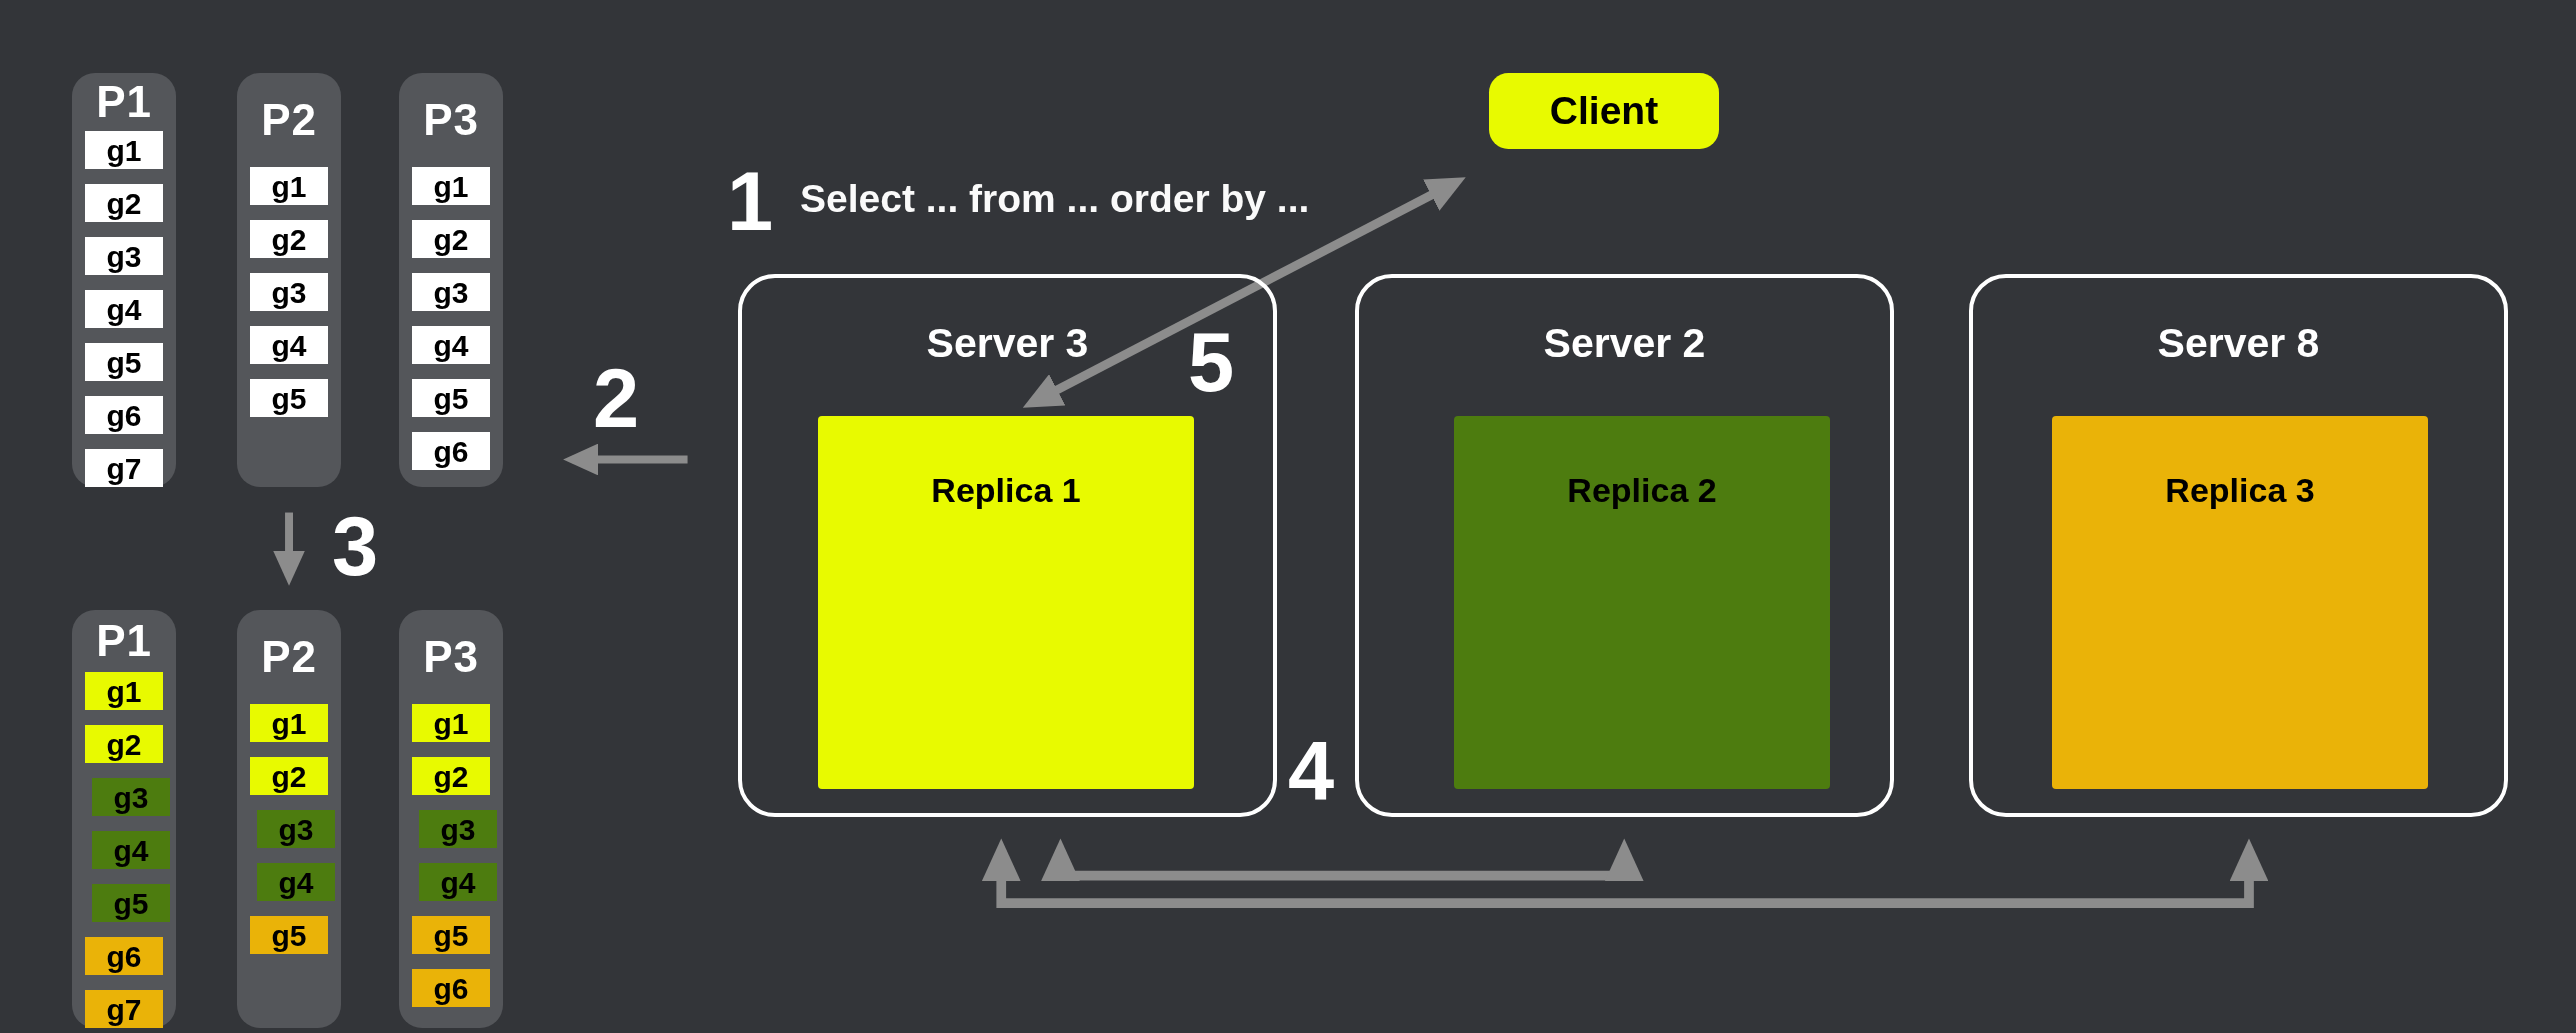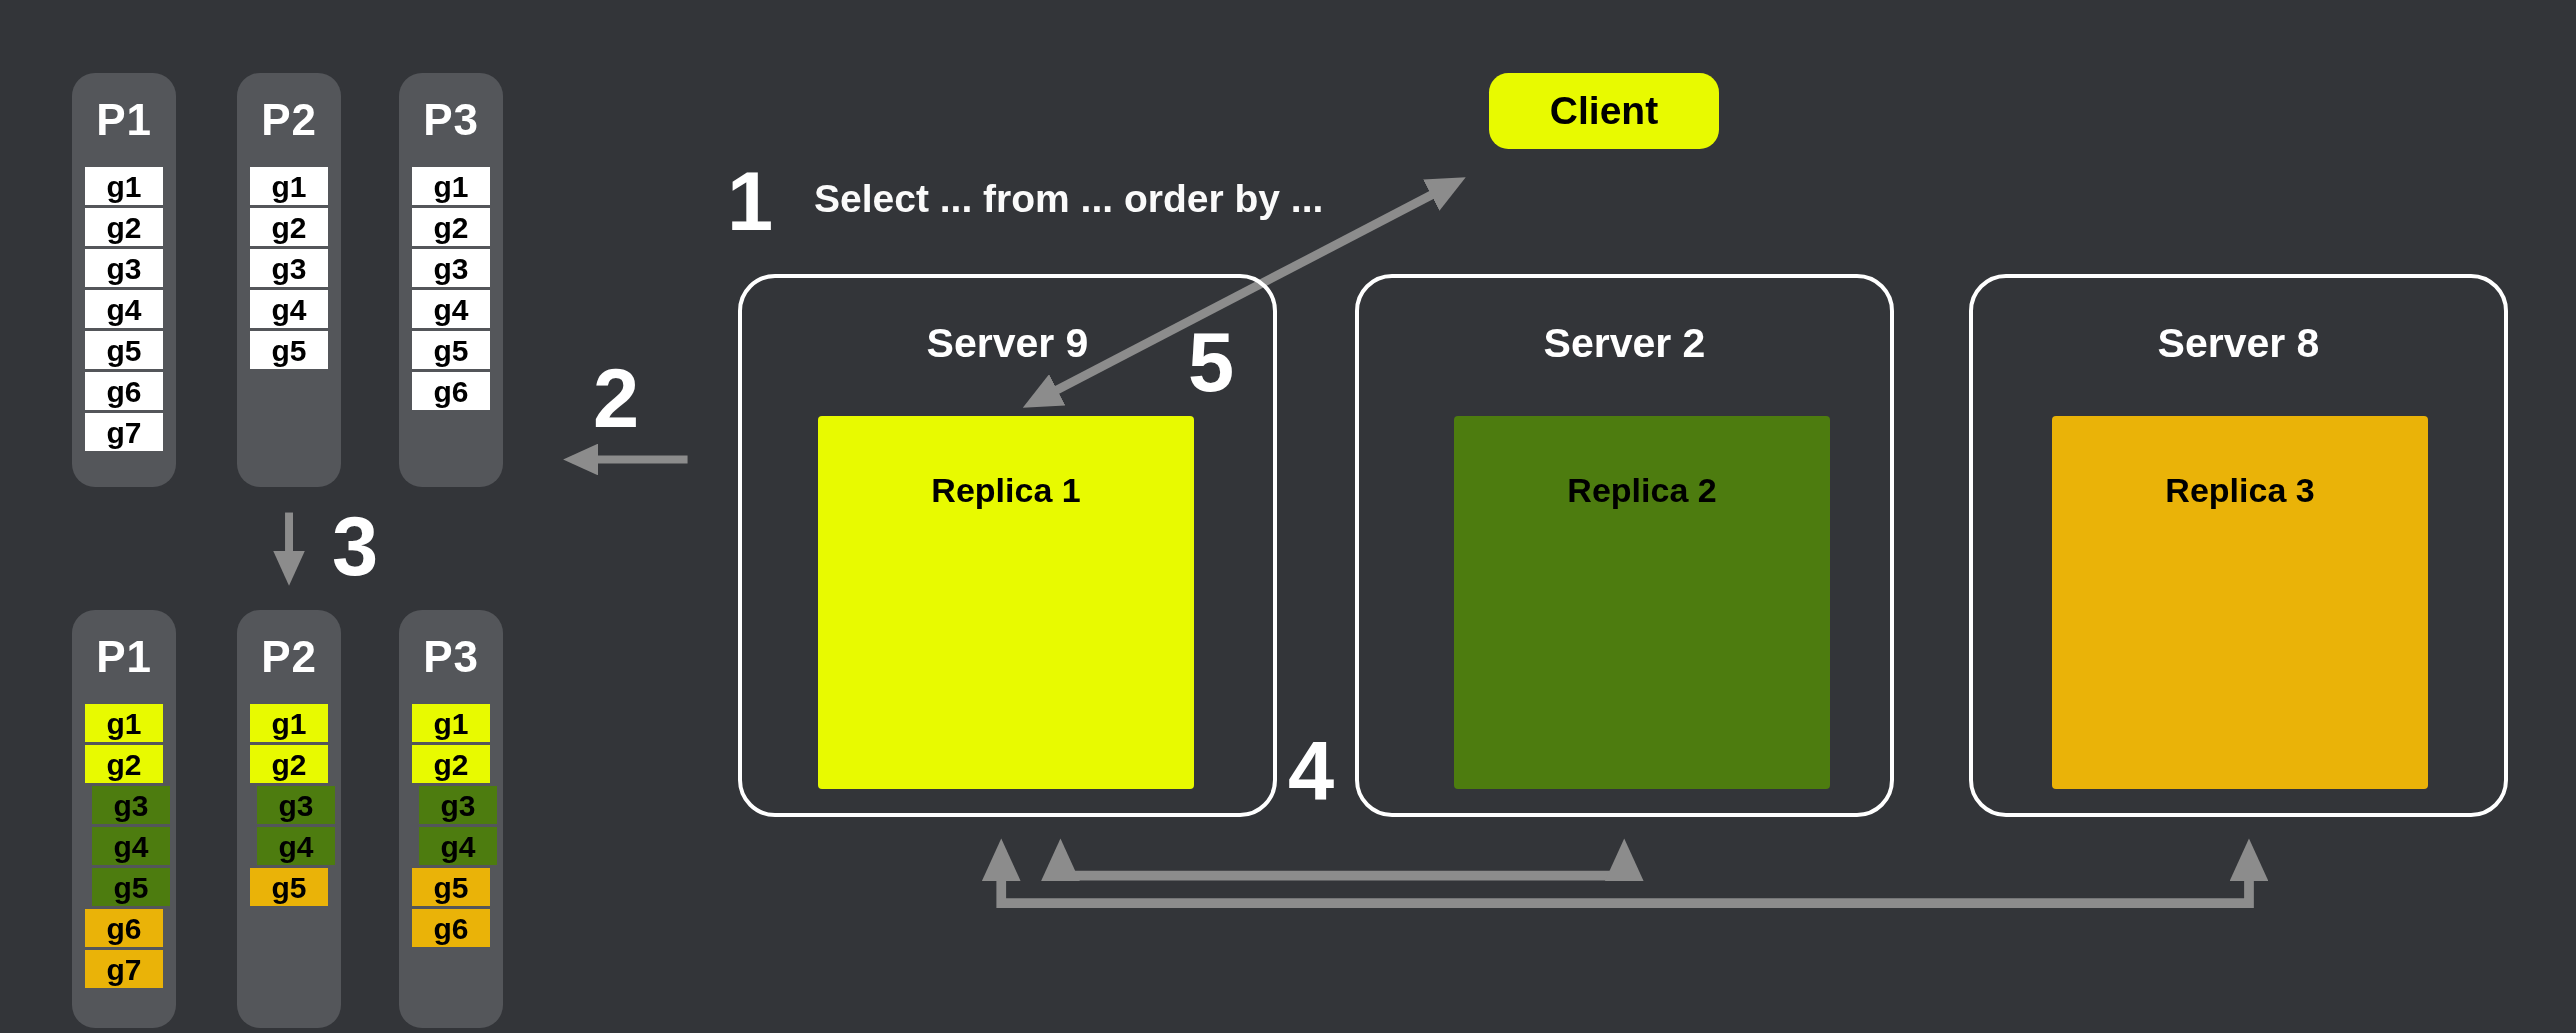--- a/index.html
+++ b/index.html
@@ -12,21 +12,21 @@
   .pcol{
     position:absolute;width:104px;background:#54565A;border-radius:23px;
     display:flex;flex-direction:column;align-items:center;
   }
   .pcol-top{height:414px;}
   .pcol-bottom{height:418px;}
   .pcol-header{
     height:94px;display:flex;align-items:center;justify-content:center;
     color:#FFFFFF;font-weight:bold;font-size:44px;letter-spacing:0.9px;
   }
-  .cells{display:flex;flex-direction:column;align-items:center;gap:3px;}
+  .cells{display:flex;flex-direction:column;align-items:center;gap:15px;}
   .cell{
     width:78px;height:38px;line-height:39px;text-align:center;
     color:#000;font-weight:bold;font-size:30px;
   }
   [data-color="white"]{background:#FFFFFF;}
   [data-color="yellow"]{background:#E8FA00;}
   [data-color="orange"]{background:#4d7c0f;margin-left:14px;}
   [data-color="red"]{background:#eab308;}
   
   .server{
@@ -60,21 +60,21 @@
     position:absolute;transform:translate(-50%,-50%);
     color:#FFFFFF;font-weight:bold;font-size:83px;line-height:1;
   }
   #step-1{left:750px;top:201px;}
   #step-2{left:616px;top:398px;}
   #step-3{left:355px;top:546px;}
   #step-4{left:1311px;top:771px;}
   #step-5{left:1211px;top:362px;}
   .query-text{
     position:absolute;left:800px;top:177px;
-    color:#FAFAFA;font-weight:bold;font-size:39px;white-space:nowrap;margin-left:14px;
+    color:#FAFAFA;font-weight:bold;font-size:39px;white-space:nowrap;
   }
   
   #arrow-layer{position:absolute;left:0;top:0;width:2576px;height:1033px;}
 </style>
 </head>
 <body>
 
 <div id="canvas">
 
   <svg id="arrow-layer" viewBox="0 0 2915 1169" xmlns="http://www.w3.org/2000/svg">
@@ -168,21 +168,21 @@
       <div class="cell" data-color="red">g5</div>
       <div class="cell" data-color="red">g6</div>
     </div>
   </div>
 
   <div class="client-box" data-color="yellow">
     <span>Client</span>
   </div>
 
   <div class="server" id="server-1">
-    <div class="server-title">Server 9</div>
+    <div class="server-title">Server 3</div>
   </div>
   <div class="server" id="server-2">
     <div class="server-title">Server 2</div>
   </div>
   <div class="server" id="server-3">
     <div class="server-title">Server 8</div>
   </div>
 
   <div class="replica" id="replica-1" data-color="yellow">
     <div class="replica-title">Replica 1</div>

